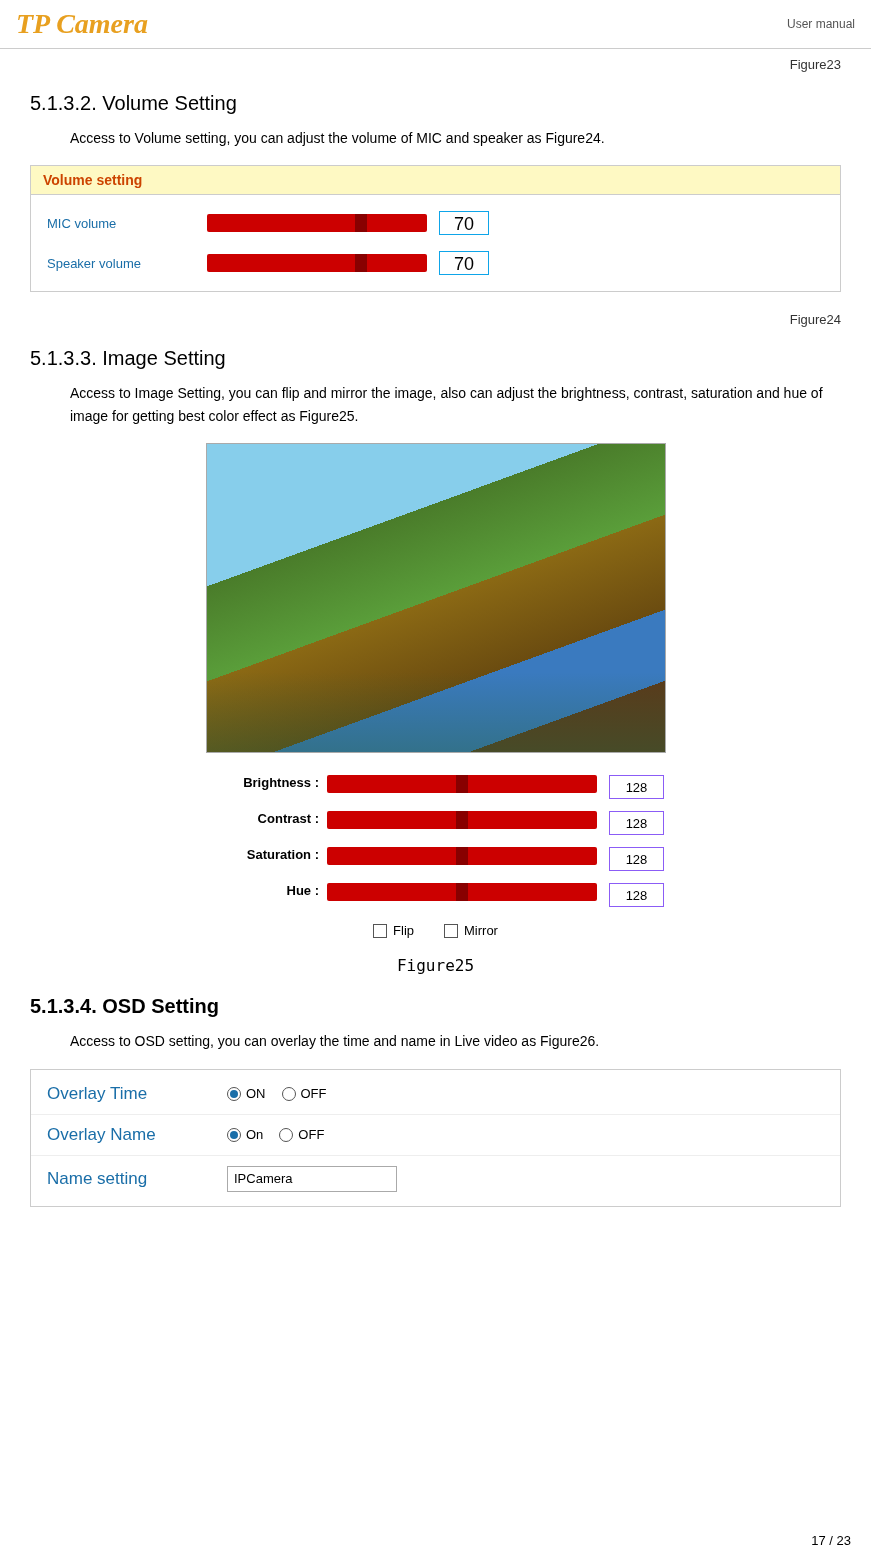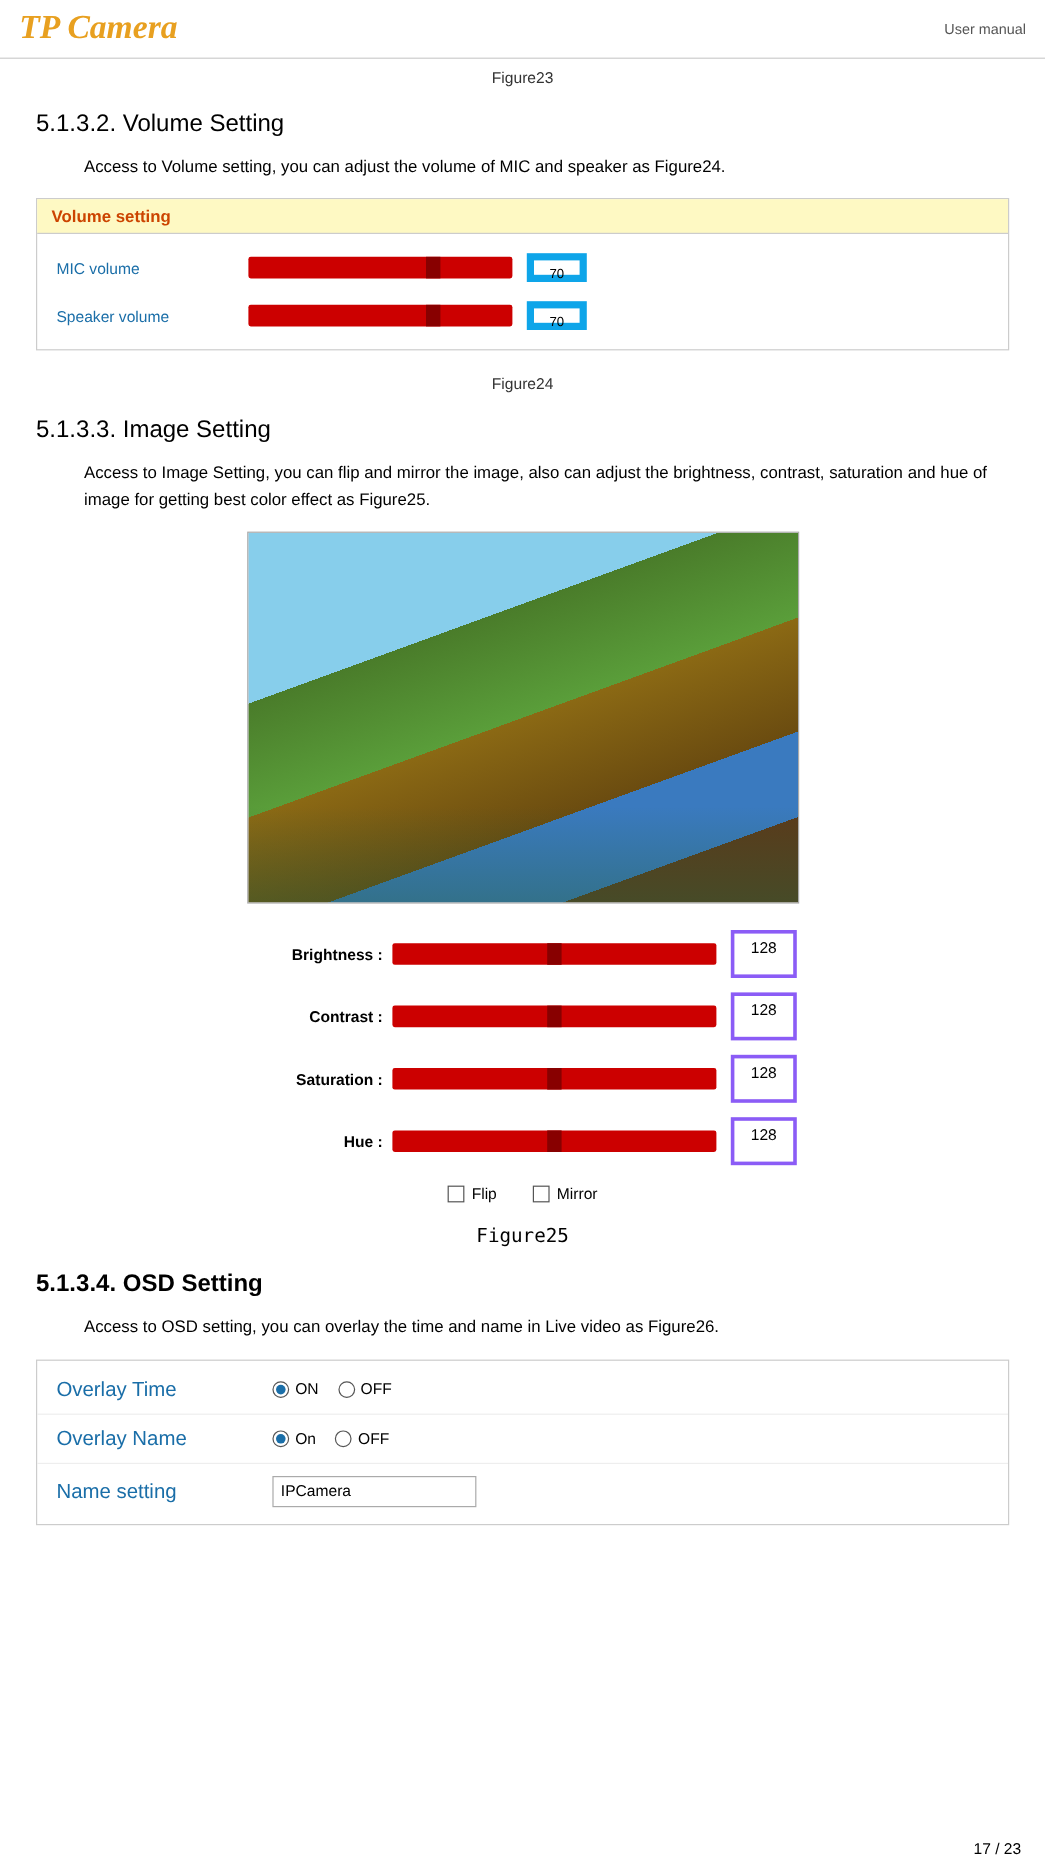--- a/index.html
+++ b/index.html
@@ -32,21 +32,21 @@
     .header-right {
       font-size: 12px;
       color: #555;
     }
 
     .page-content {
       padding: 0 30px 40px 30px;
     }
 
     .figure-label {
-      text-align: center;
+      text-align: right;
       margin: 8px 0 20px 0;
       font-size: 13px;
       color: #333;
     }
 
     
     h2 {
       font-size: 20px;
       font-weight: normal;
       margin: 20px 0 12px 0;
@@ -98,22 +98,22 @@
       position: absolute;
       width: 12px;
       height: 18px;
       background: #880000;
       top: 0;
       left: calc(70% - 6px);
     }
     .vol-value {
       width: 50px;
       height: 24px;
-      border: 6px solid #0ea5e9;
-      font-size: 11px;
+      border: 1px solid #0ea5e9;
+      font-size: 18px;
       text-align: center;
       line-height: 24px;
     }
 
     
     .camera-image {
       width: 460px;
       height: 310px;
       margin: 0 auto 16px auto;
       display: block;
@@ -126,21 +126,20 @@
       content: '';
       position: absolute;
       bottom: 0; left: 0; right: 0;
       height: 80px;
       background: linear-gradient(180deg, transparent, rgba(40,100,60,0.4));
     }
 
     
     .img-row {
       display: flex;
-      align-items: center;
       justify-content: center;
       padding: 6px 0;
     }
     .img-label {
       width: 120px;
       text-align: right;
       font-size: 13px;
       font-weight: bold;
       padding-right: 8px;
     }
@@ -155,22 +154,22 @@
     .img-thumb {
       position: absolute;
       width: 12px;
       height: 18px;
       background: #880000;
       top: 0;
       left: calc(50% - 6px);
     }
     .img-value {
       width: 55px;
-      height: 40px;
-      border: 3px solid #8b5cf6;
+      height: 24px;
+      border: 1px solid #8b5cf6;
       font-size: 13px;
       text-align: center;
       line-height: 24px;
     }
 
     .flip-mirror-row {
       display: flex;
       align-items: center;
       justify-content: center;
       padding: 10px 0;

